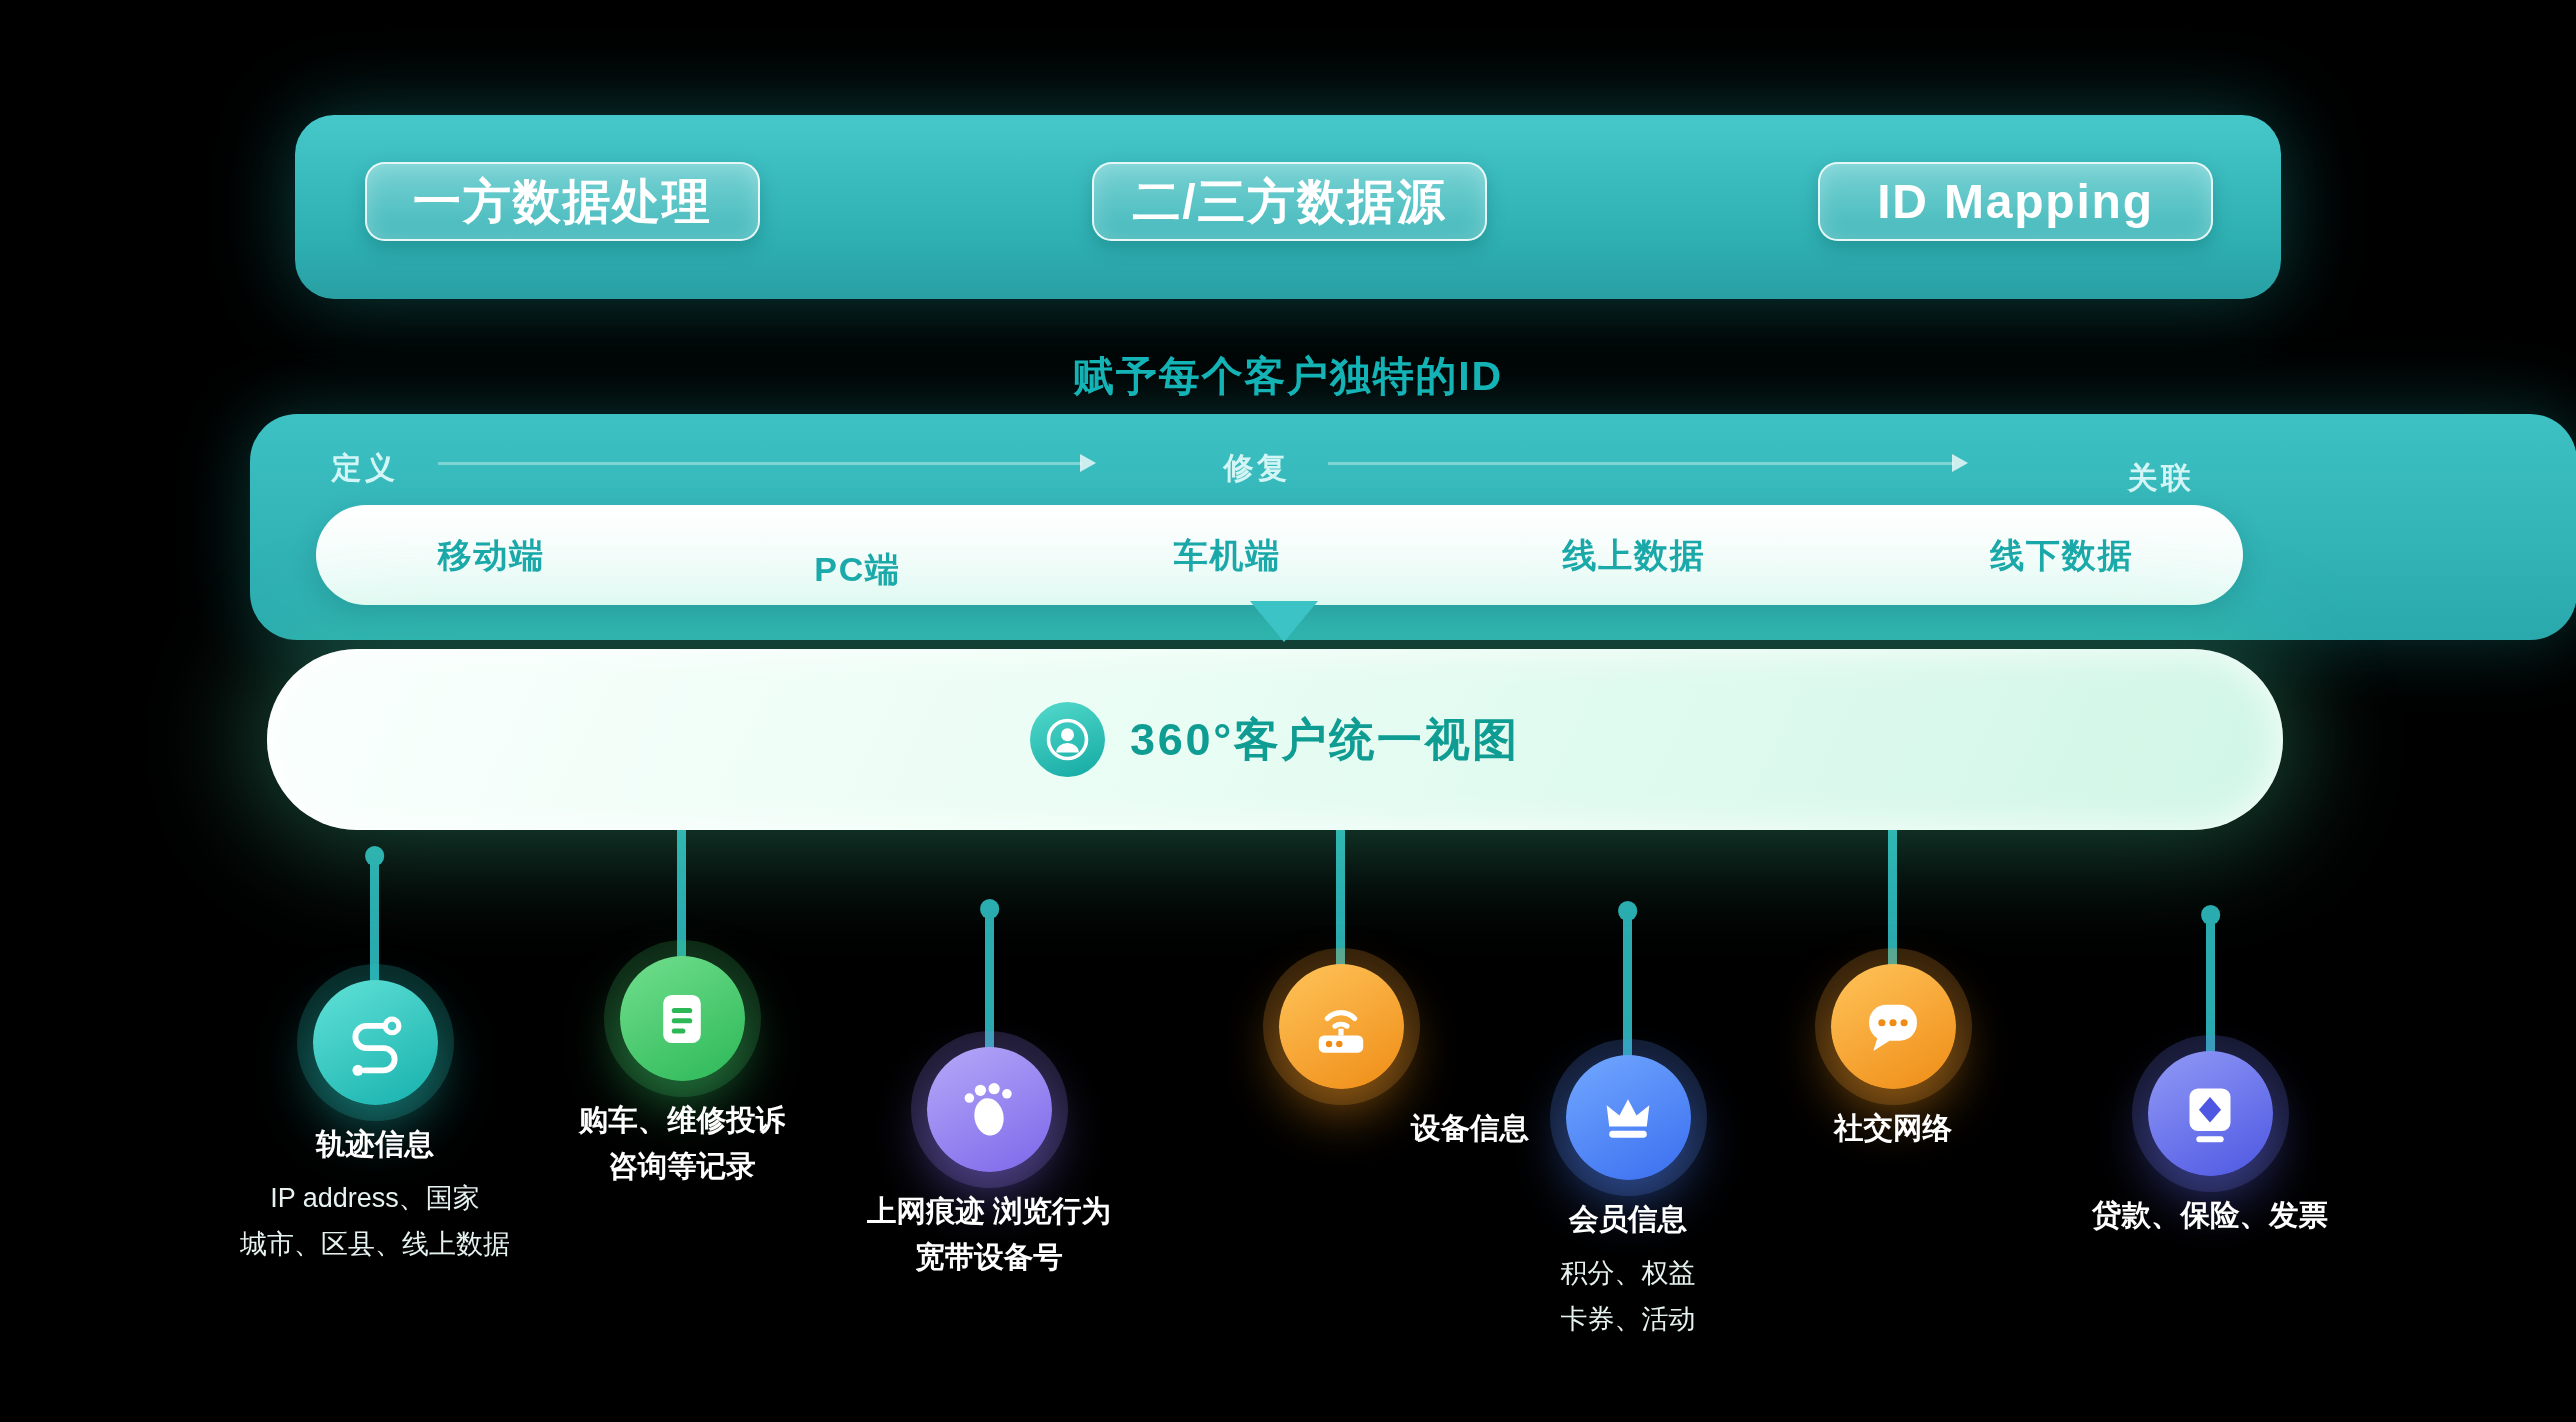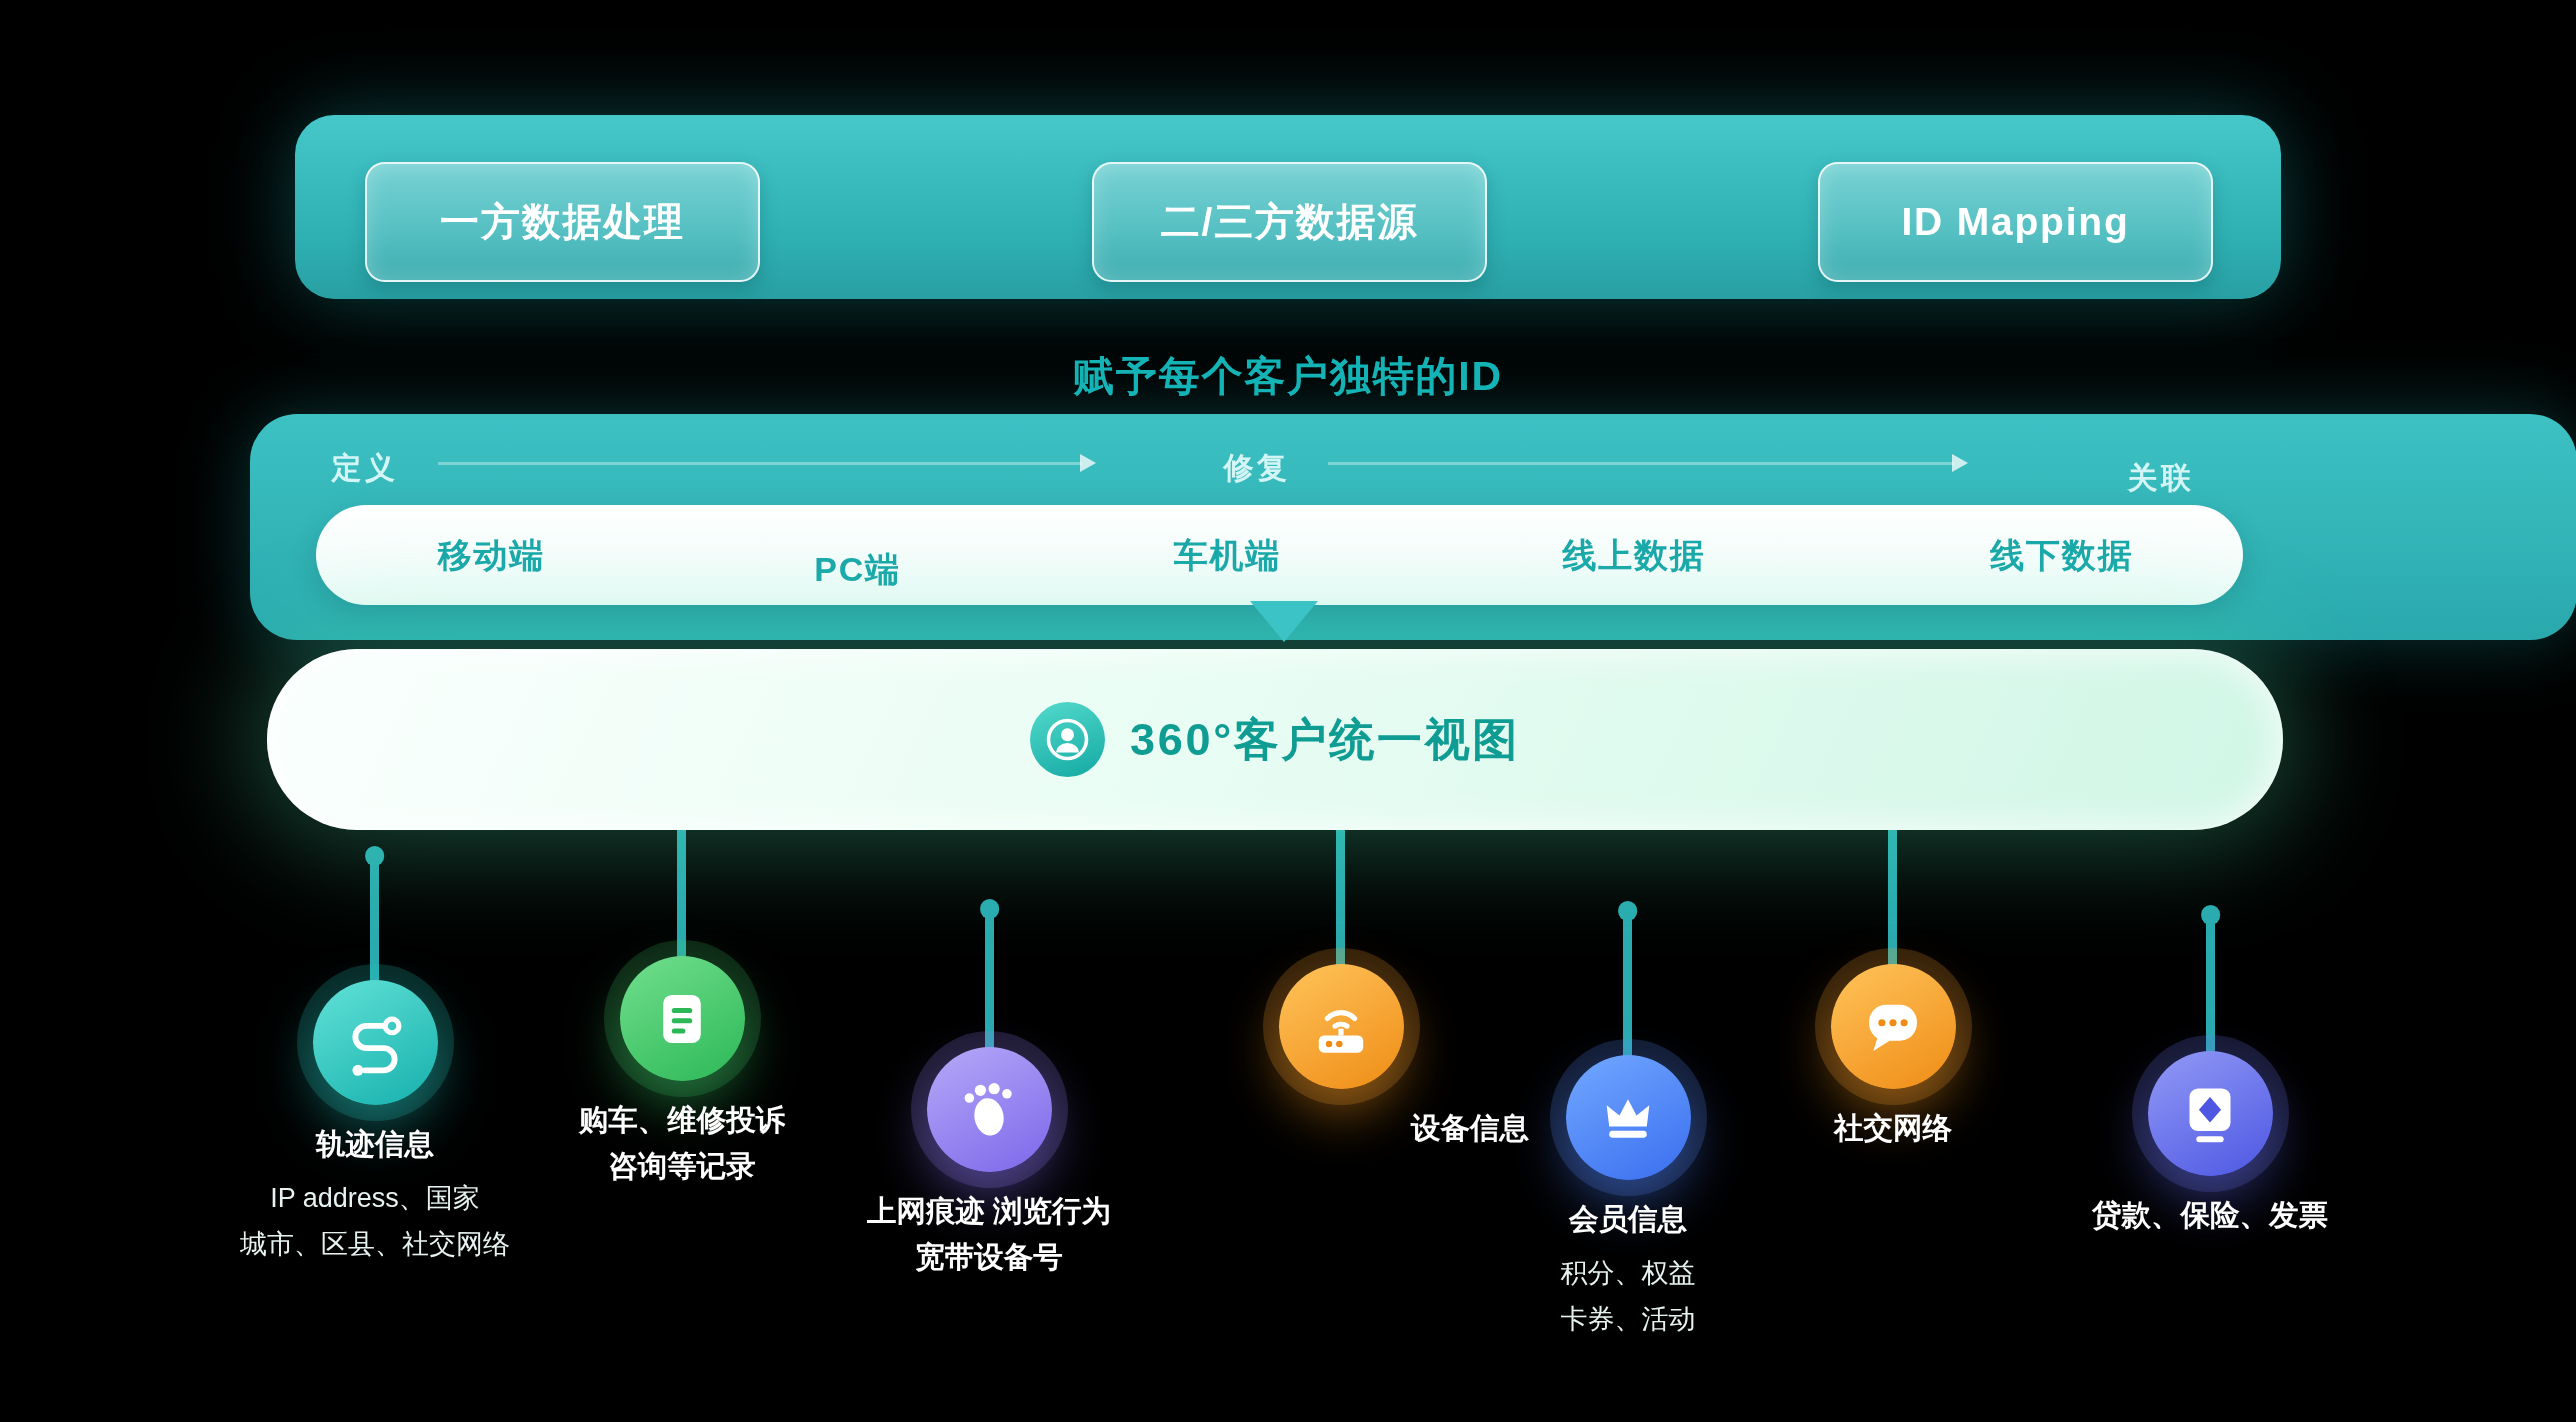--- a/index.html
+++ b/index.html
@@ -10,24 +10,24 @@
   }
   .abs { position:absolute; }
 
   
   .banner {
     left:295px; top:115px; width:1986px; height:184px; border-radius:39px;
     background:linear-gradient(180deg,#46c7c9 0%, #2fb1b4 65%, #289fa3 100%);
     box-shadow:0 0 81px rgba(35,190,190,.35), 0 23px 54px rgba(0,0,0,.5);
   }
   .banner-btn {
-    position:absolute; top:47px; height:120px; width:395px; border-radius:19.7px;
+    position:absolute; top:47px; height:79px; width:395px; border-radius:19.7px;
     background:linear-gradient(180deg,rgba(255,255,255,.30),rgba(255,255,255,.10));
     border:2.7px solid rgba(255,255,255,.85);
-    color:#fff; font-size:39px; font-weight:bold; letter-spacing:1.8px;
+    color:#fff; font-size:48px; font-weight:bold; letter-spacing:1.8px;
     display:flex; align-items:center; justify-content:center;
     box-shadow:0 7.2px 18px rgba(0,70,70,.25), inset 0 0 21.5px rgba(255,255,255,.25);
   }
 
   
   .heading {
     left:0; top:349px; width:100%; text-align:center;
     font-size:41px; font-weight:bold; color:#14b3b6; letter-spacing:1.8px;
   }
 
@@ -164,21 +164,21 @@
   <div class="icon-circle c-teal">
     <svg viewBox="0 0 48 48">
       <circle cx="34" cy="14" r="4" fill="none" stroke="#ffffff" stroke-width="3"></circle>
       <path d="M29 14 H19 a6.5 6.5 0 0 0 0 13 h10 a6.5 6.5 0 0 1 0 13 H18" fill="none" stroke="#ffffff" stroke-width="3.4" stroke-linecap="round"></path>
       <circle cx="14" cy="40" r="3.2" fill="#ffffff"></circle>
     </svg>
   </div>
   <div class="src-title">轨迹信息</div>
   <div class="src-details">
     <div class="src-detail">IP address、国家</div>
-    <div class="src-detail">城市、区县、社交网络</div>
+    <div class="src-detail">城市、区县、线上数据</div>
   </div>
 </div>
 
 <div class="source" style="left:494px; top:956px;">
   <div class="icon-circle c-green">
     <svg viewBox="0 0 48 48">
       <rect x="13" y="10" width="22" height="28" rx="5" fill="#ffffff"></rect>
       <rect x="18" y="17.5" width="12" height="3" rx="1.5" fill="#2cb857"></rect>
       <rect x="18" y="23.5" width="12" height="3" rx="1.5" fill="#2cb857"></rect>
       <rect x="18" y="29.5" width="8" height="3" rx="1.5" fill="#2cb857"></rect>

